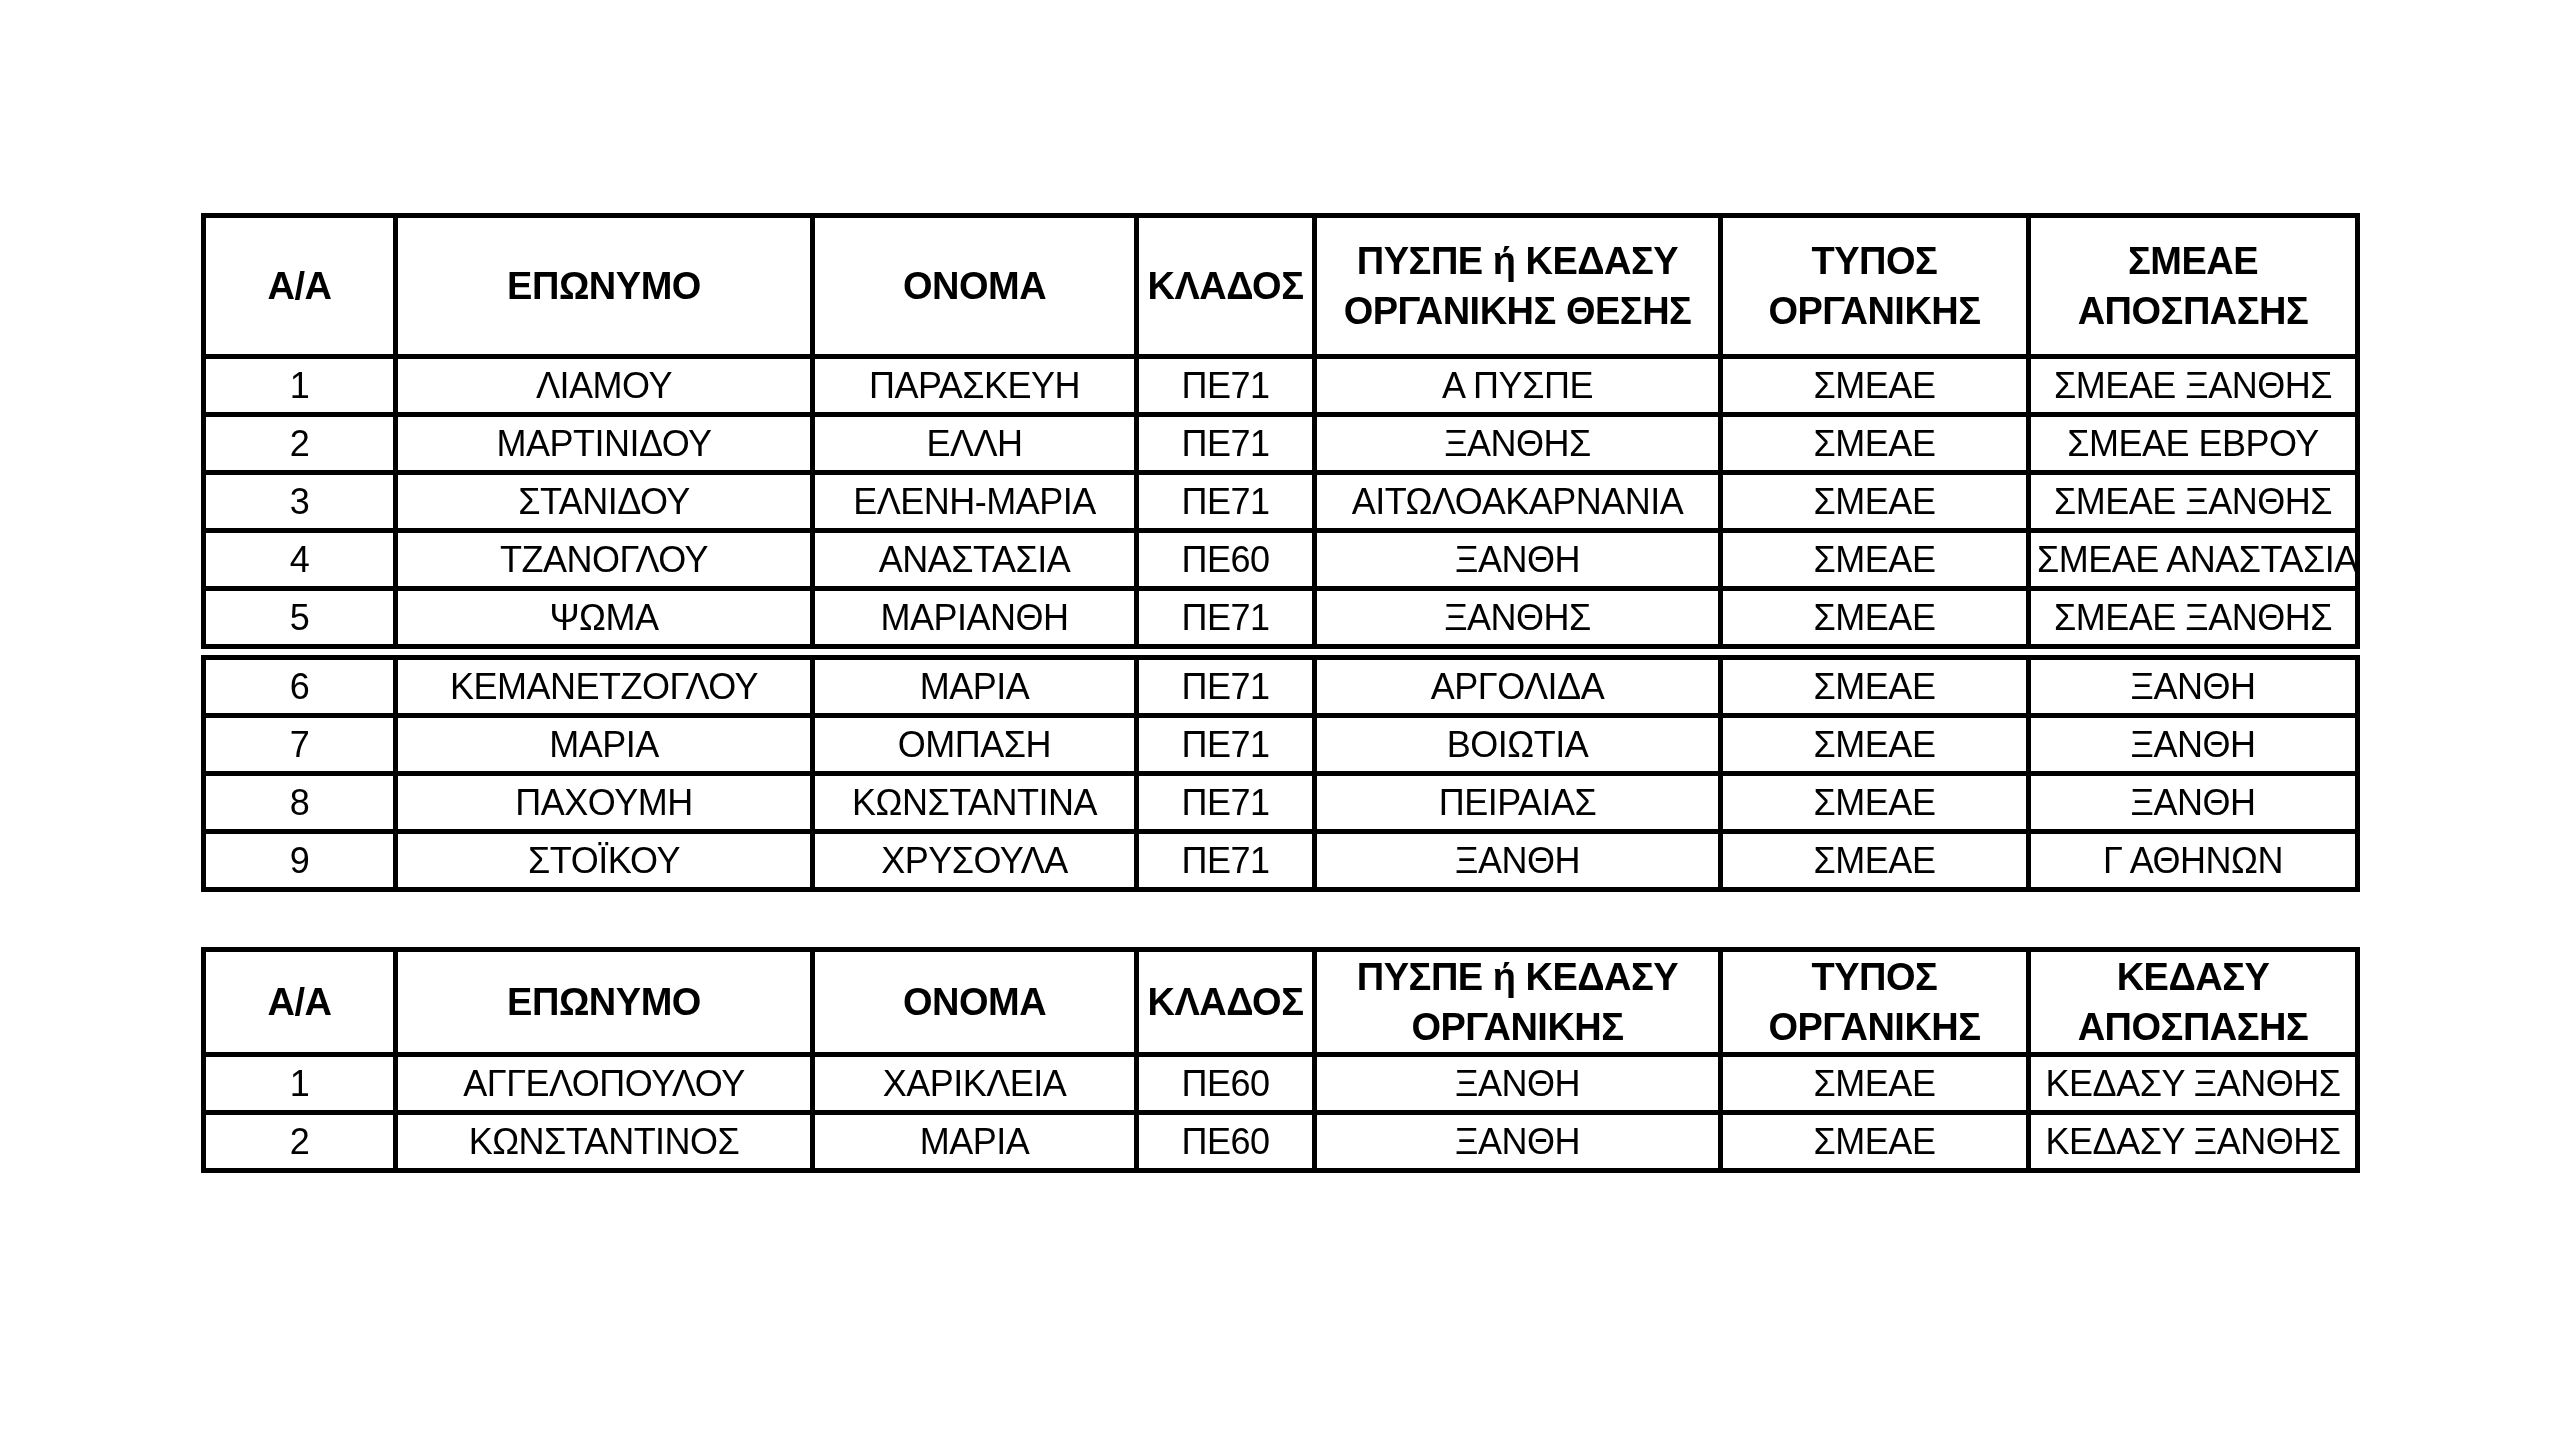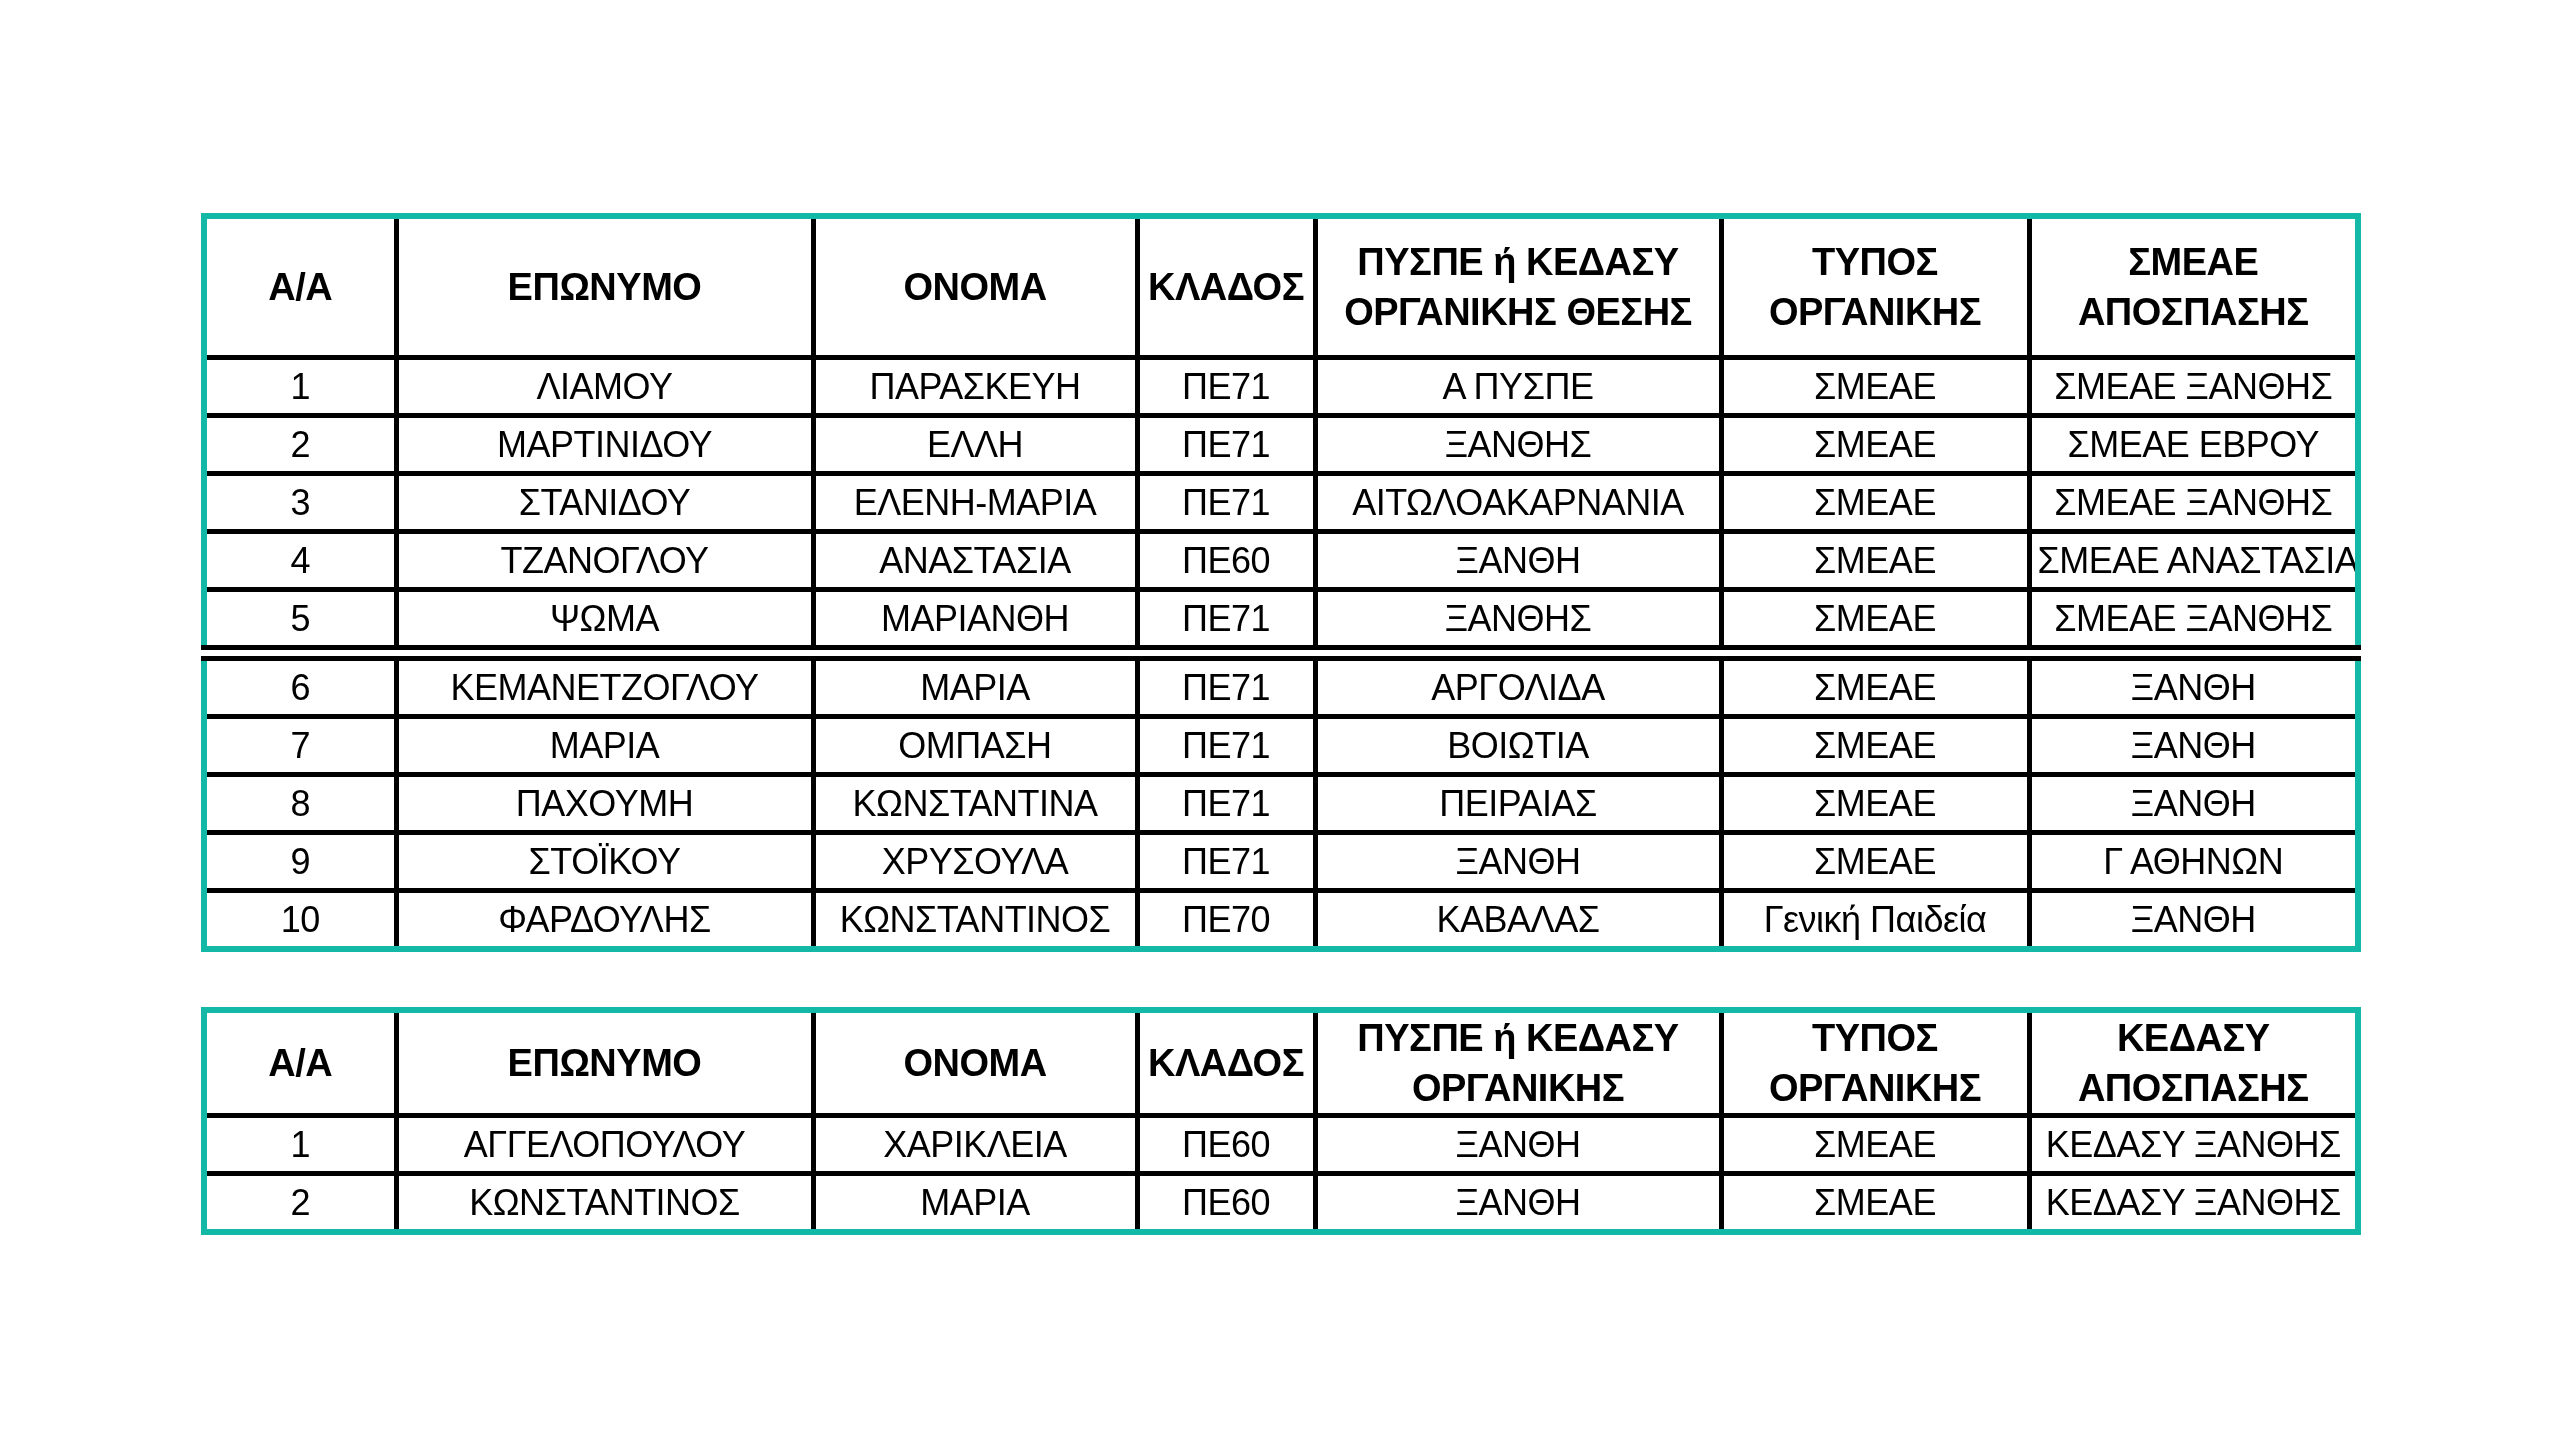--- a/index.html
+++ b/index.html
@@ -15,21 +15,21 @@
     position: absolute;
     left: 201px;
     top: 213px;
     width: 2160px;
   }
   table.roster {
     border-collapse: collapse;
     table-layout: fixed;
     width: 2154px;
     background: #ffffff;
-    border: 6px solid #14b8a6;
+    border: 4px solid #14b8a6;
     color: #000000;
   }
   table.roster th, table.roster td {
     border: 5px solid #000000;
     text-align: center;
     vertical-align: middle;
     overflow: hidden;
     padding: 0 6px;
   }
   table.roster th {
@@ -166,29 +166,20 @@
         </tr>
         <tr>
           <td>9</td>
           <td>ΣΤΟΪΚΟΥ</td>
           <td>ΧΡΥΣΟΥΛΑ</td>
           <td>ΠΕ71</td>
           <td>ΞΑΝΘΗ</td>
           <td>ΣΜΕΑΕ</td>
           <td>Γ ΑΘΗΝΩΝ</td>
         </tr>
-        <tr>
-          <td>10</td>
-          <td>ΦΑΡΔΟΥΛΗΣ</td>
-          <td>ΚΩΝΣΤΑΝΤΙΝΟΣ</td>
-          <td>ΠΕ70</td>
-          <td>ΚΑΒΑΛΑΣ</td>
-          <td>Γενική Παιδεία</td>
-          <td>ΞΑΝΘΗ</td>
-        </tr>
       </tbody>
   </table>
 
   <table class="roster" id="table-1">
     <colgroup>
       <col class="c0">
         <col class="c1">
         <col class="c2">
         <col class="c3">
       <col class="c4">

